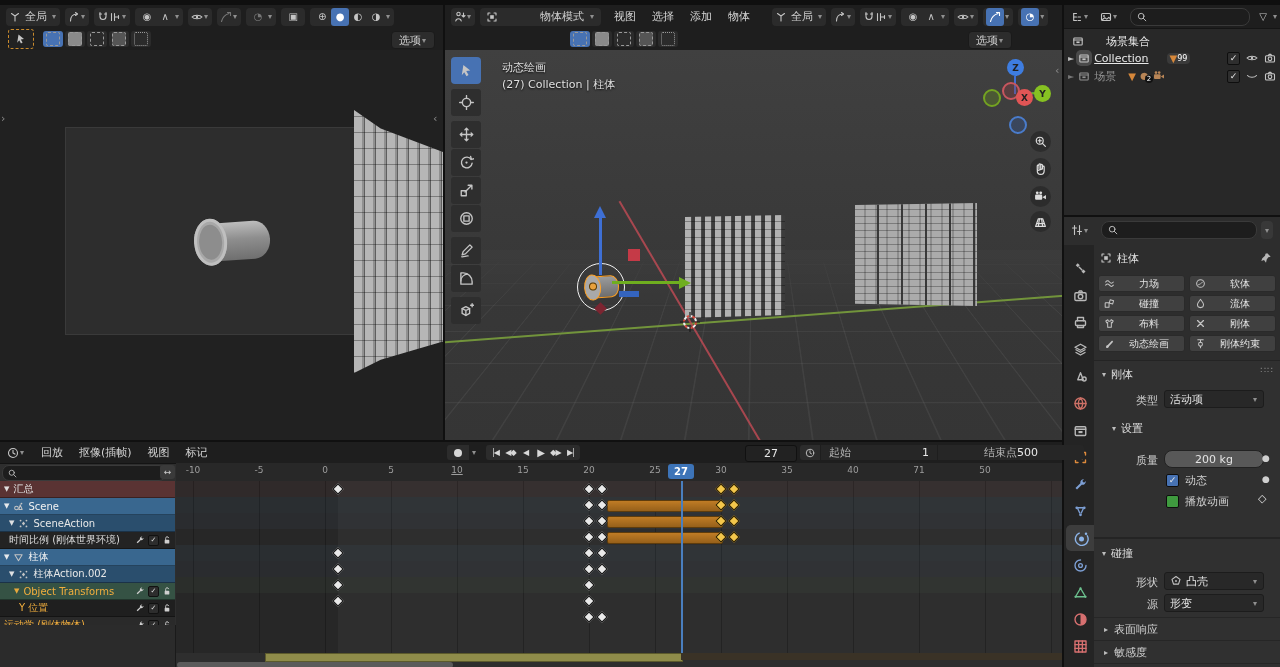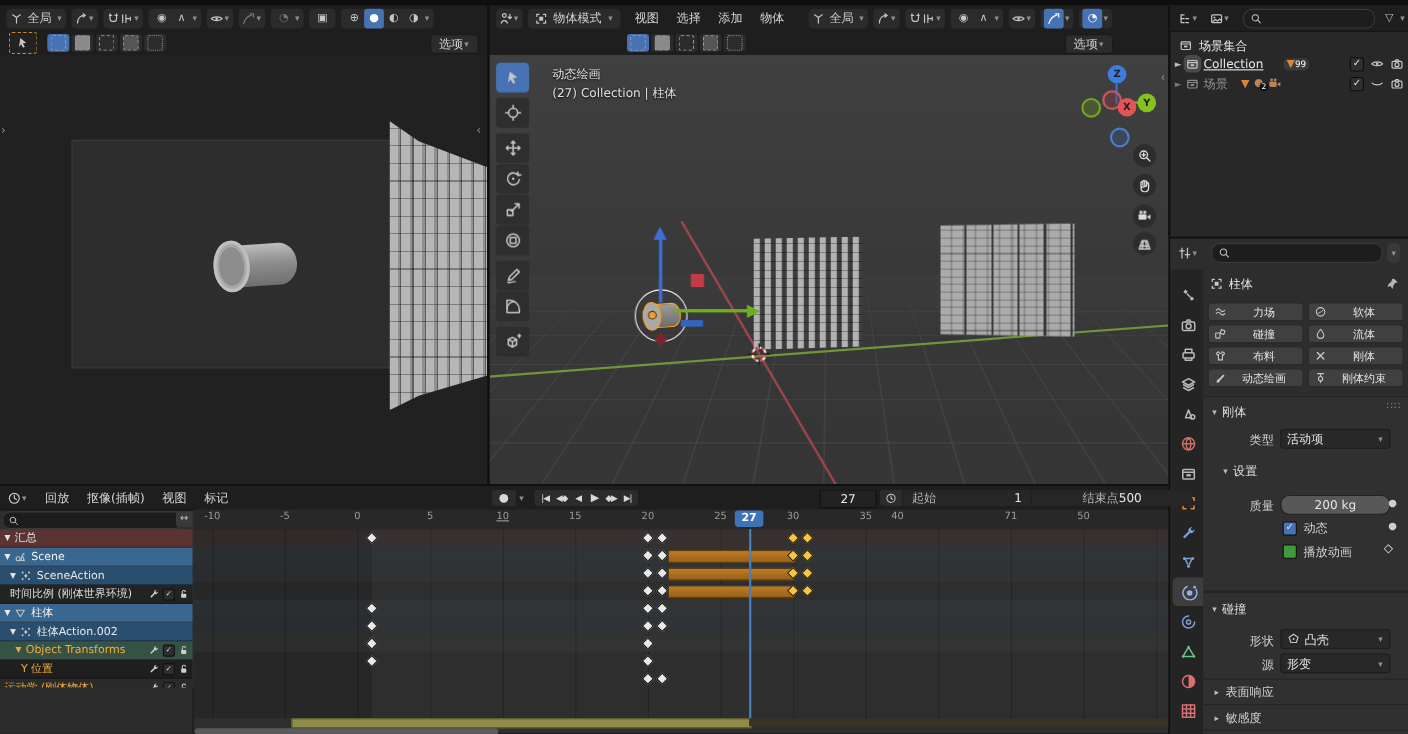--- a/index.html
+++ b/index.html
@@ -187,21 +187,21 @@
           </span>
         <span class="chev">▾</span>
       </div>
       <div class="seg" style="padding:0 6px;">
         <span class="ico">
             <svg viewBox="0 0 12 12" fill="none" stroke="currentColor" stroke-width="1.1" stroke-linecap="round" stroke-linejoin="round">
               <path d="M2 4V2h2M8 2h2v2M2 8v2h2M10 8v2H8"></path>
               <rect x="4.2" y="4.2" width="3.6" height="3.6" fill="currentColor" stroke="none"></rect>
             </svg>
           </span>
-        <span style="padding:0 5px;">物体模式</span>
+        <span style="padding:0 5px;margin-left:37px;">物体模式</span>
         <span class="chev">▾</span>
       </div>
       <div class="row" id="c-menus">
           <div class="menu">视图</div>
           <div class="menu">选择</div>
           <div class="menu">添加</div>
           <div class="menu">物体</div>
         </div>
       <div class="seg" style="margin-left:14px;">
         <span class="ico">
@@ -515,21 +515,21 @@
         <span class="chev">▾</span>
     </div>
     <div class="orow" style="padding-left:8px;gap:6px;margin-top:4px;">
       <span class="ico">
           <svg viewBox="0 0 12 12" fill="none" stroke="currentColor" stroke-width="1.1" stroke-linecap="round" stroke-linejoin="round">
             <rect x="1.8" y="3" width="8.4" height="7" rx=".8"></rect>
             <path d="M1.8 5h8.4"></path>
             <rect x="4.4" y="6.4" width="3.2" height="1.7" fill="currentColor" stroke="none"></rect>
           </svg>
         </span>
-      <span style="color:#e4e4e4;">场景集合</span>
+      <span style="color:#e4e4e4;margin-left:16px;">场景集合</span>
     </div>
     <div class="orow" style="padding-left:4px;gap:4px;height:18px;">
       <span class="tri">►</span>
       <span class="ico" style="background:#4a4a4a;border-radius:3px;box-shadow:0 0 0 2px #4a4a4a;">
           <svg viewBox="0 0 12 12" fill="none" stroke="currentColor" stroke-width="1.1" stroke-linecap="round" stroke-linejoin="round">
             <rect x="1.8" y="3" width="8.4" height="7" rx=".8"></rect>
             <path d="M1.8 5h8.4"></path>
             <rect x="4.4" y="6.4" width="3.2" height="1.7" fill="currentColor" stroke="none"></rect>
           </svg>
         </span>
@@ -970,21 +970,21 @@
         <div class="tick" style="left: 5px;">-10</div>
         <div class="tick" style="left: 71px;">-5</div>
         <div class="tick" style="left: 137px;">0</div>
         <div class="tick" style="left: 203px;">5</div>
         <div class="tick" style="left: 269px; text-decoration: underline;">10</div>
         <div class="tick" style="left: 335px;">15</div>
         <div class="tick" style="left: 401px;">20</div>
         <div class="tick" style="left: 467px;">25</div>
         <div class="tick" style="left: 533px;">30</div>
         <div class="tick" style="left: 599px;">35</div>
-        <div class="tick" style="left: 628px;">40</div>
+        <div class="tick" style="left: 665px;">40</div>
         <div class="tick" style="left: 731px;">71</div>
         <div class="tick" style="left: 797px;">50</div>
       </div>
 
     <div class="abs" id="chlist" style="left:0;top:39px;width:175px;background:#2b2b2b;">
         <div class="ch-row ch-summary" style="padding-left: 4px;">
           <span class="ch-exp">▼</span>
           <span>汇总</span>
         </div>
         <div class="ch-row ch-obj" style="padding-left: 4px;">

